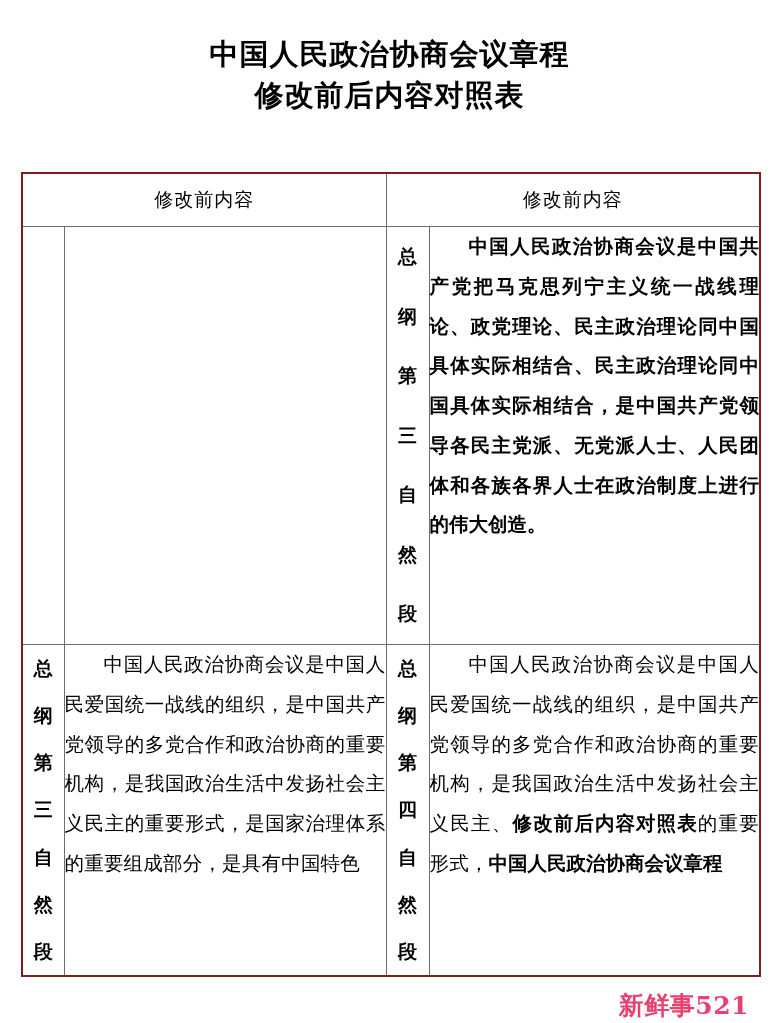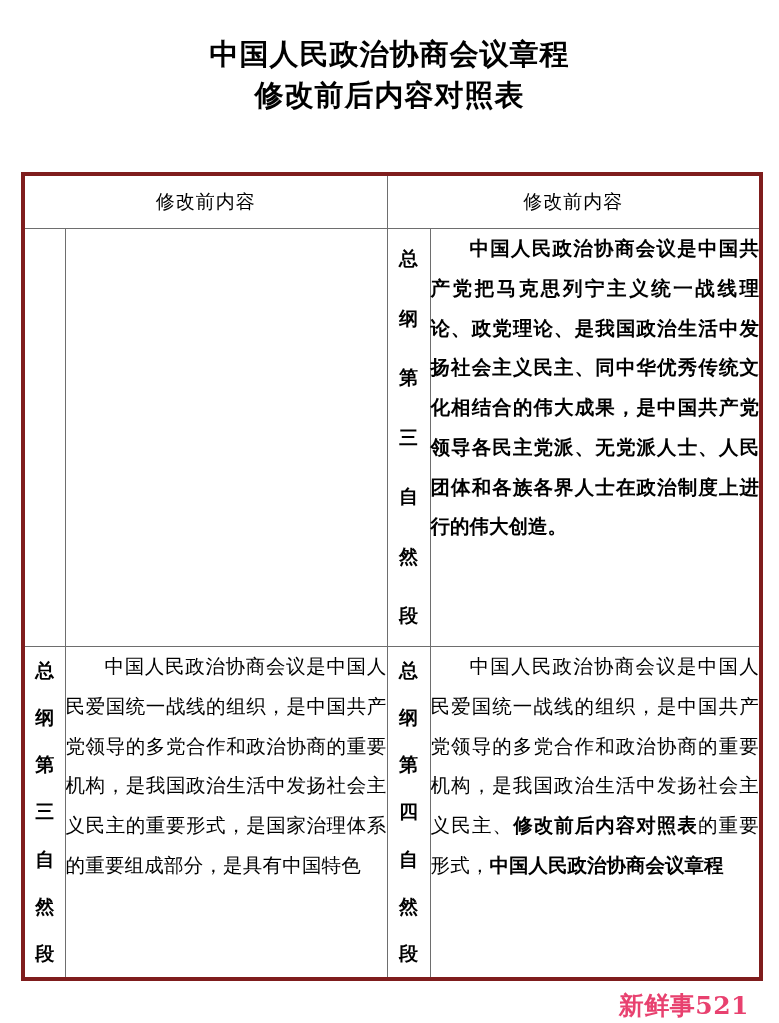--- a/index.html
+++ b/index.html
@@ -34,21 +34,21 @@
   .table-wrap {
     position: absolute;
     left: 21px;
     top: 172px;
     width: 738px;
   }
   table.cmp {
     border-collapse: collapse;
     table-layout: fixed;
     width: 738px;
-    border: 4px solid #7f1d1d;
+    border: 2px solid #7f1d1d;
   }
   table.cmp td {
     border: 1px solid #6e6e6e;
     vertical-align: top;
     padding: 0;
   }
 
   
   col.lbl-l { width: 42px; }
   col.body-l { width: 322px; }
@@ -169,21 +169,21 @@
               <span style="padding: 0px; height: 59.5714px; line-height: 59.5714px;">总</span>
               <span style="padding: 0px; height: 59.5714px; line-height: 59.5714px;">纲</span>
               <span style="padding: 0px; height: 59.5714px; line-height: 59.5714px;">第</span>
               <span style="padding: 0px; height: 59.5714px; line-height: 59.5714px;">三</span>
               <span style="padding: 0px; height: 59.5714px; line-height: 59.5714px;">自</span>
               <span style="padding: 0px; height: 59.5714px; line-height: 59.5714px;">然</span>
               <span style="padding: 0px; height: 59.5714px; line-height: 59.5714px;">段</span>
             </div>
         </td>
         <td class="body-cell">
-          <p><span class="hei">中国人民政治协商会议是中国共产党把马克思列宁主义统一战线理论、政党理论、是我国政治生活中发扬社会主义民主、同中华优秀传统文化相结合的伟大成果，是中国共产党领导各民主党派、无党派人士、人民团体和各族各界人士在政治制度上进行的伟大创造。</span></p>
+          <p><span class="hei">中国人民政治协商会议是中国共产党把马克思列宁主义统一战线理论、政党理论、民主政治理论同中国具体实际相结合、民主政治理论同中国具体实际相结合，是中国共产党领导各民主党派、无党派人士、人民团体和各族各界人士在政治制度上进行的伟大创造。</span></p>
         </td>
       </tr>
 
       <tr class="row-2 clip-row">
         <td class="vlabel">
           <div class="stack">
               <span style="padding: 0px; height: 47.1429px; line-height: 47.1429px;">总</span>
               <span style="padding: 0px; height: 47.1429px; line-height: 47.1429px;">纲</span>
               <span style="padding: 0px; height: 47.1429px; line-height: 47.1429px;">第</span>
               <span style="padding: 0px; height: 47.1429px; line-height: 47.1429px;">三</span>

